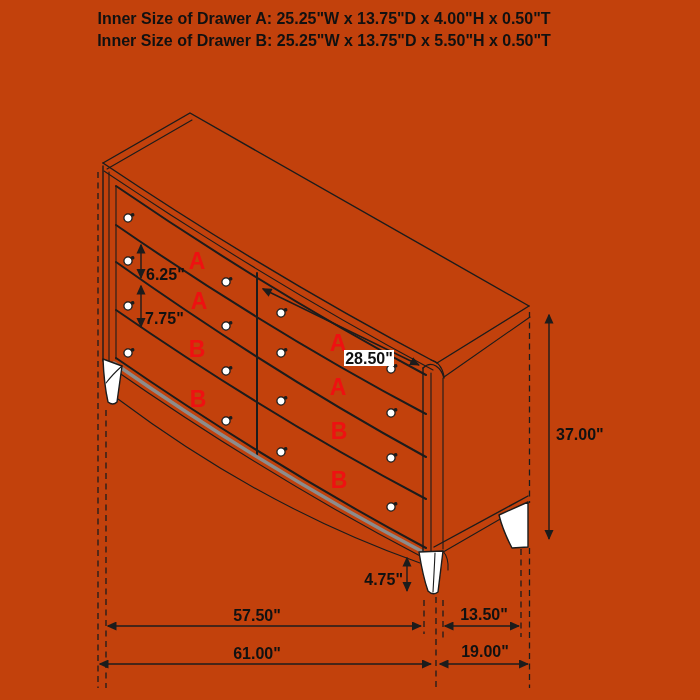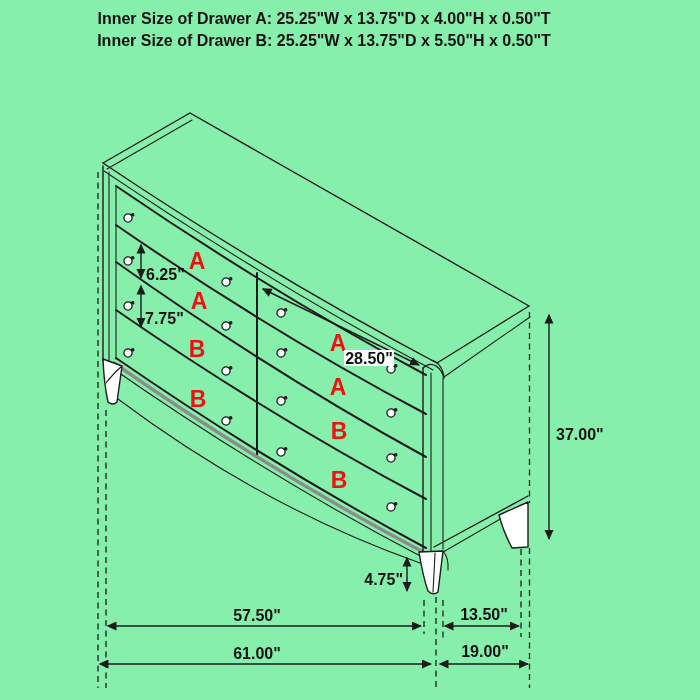--- a/index.html
+++ b/index.html
@@ -1,16 +1,16 @@
 <!DOCTYPE html>
 <html><head>
 <meta charset="utf-8">
 <style>
   html,body{margin:0;padding:0;background:#ffffff;}
-  #stage{position:relative;width:700px;height:700px;background:#86efac;overflow:hidden;
+  #stage{position:relative;width:700px;height:700px;background:#c2410c;overflow:hidden;
          font-family:"Liberation Sans",sans-serif;}
   svg{position:absolute;left:0;top:0;}
   .ln{fill:none;stroke:#1c1c1c;stroke-width:1.4;stroke-linecap:round;}
   .thin{stroke-width:1.1;}
   .bold{stroke-width:2;}
   .gray{stroke:#8c8c8c;stroke-width:3.4;}
   .dash{fill:none;stroke:#1c1c1c;stroke-width:1.3;stroke-dasharray:6 4.5;}
   .dim{fill:none;stroke:#1c1c1c;stroke-width:1.4;}
   .leg{fill:#ffffff;stroke:#1c1c1c;stroke-width:1.4;stroke-linejoin:round;}
   .t-title{font:700 16px "Liberation Sans",sans-serif;fill:#111111;}

